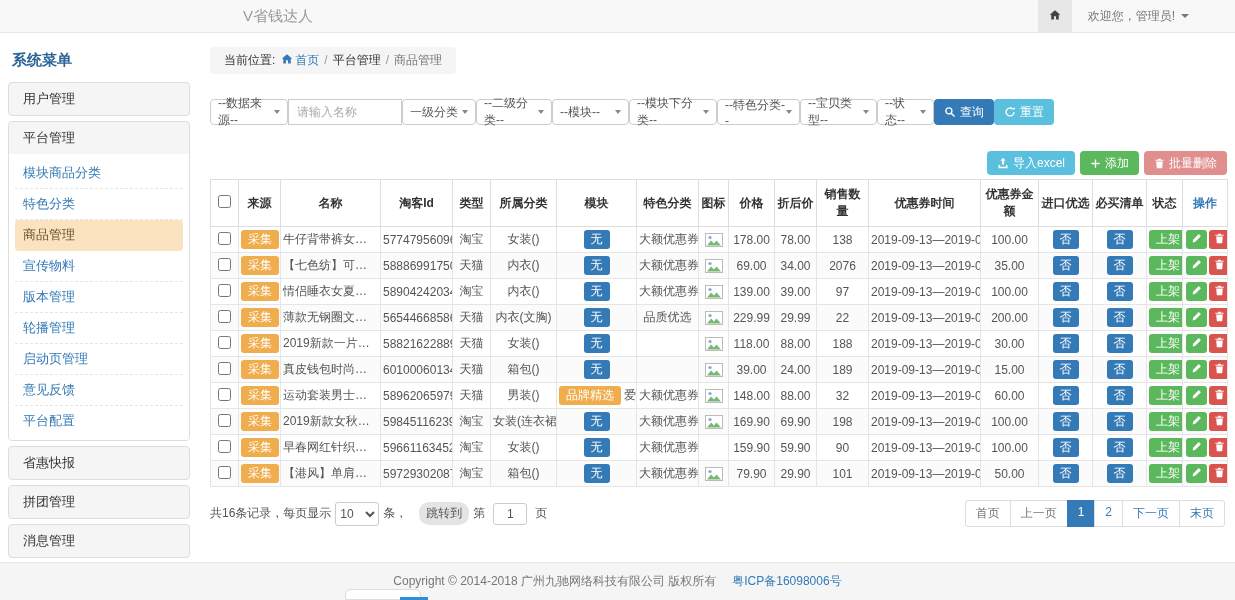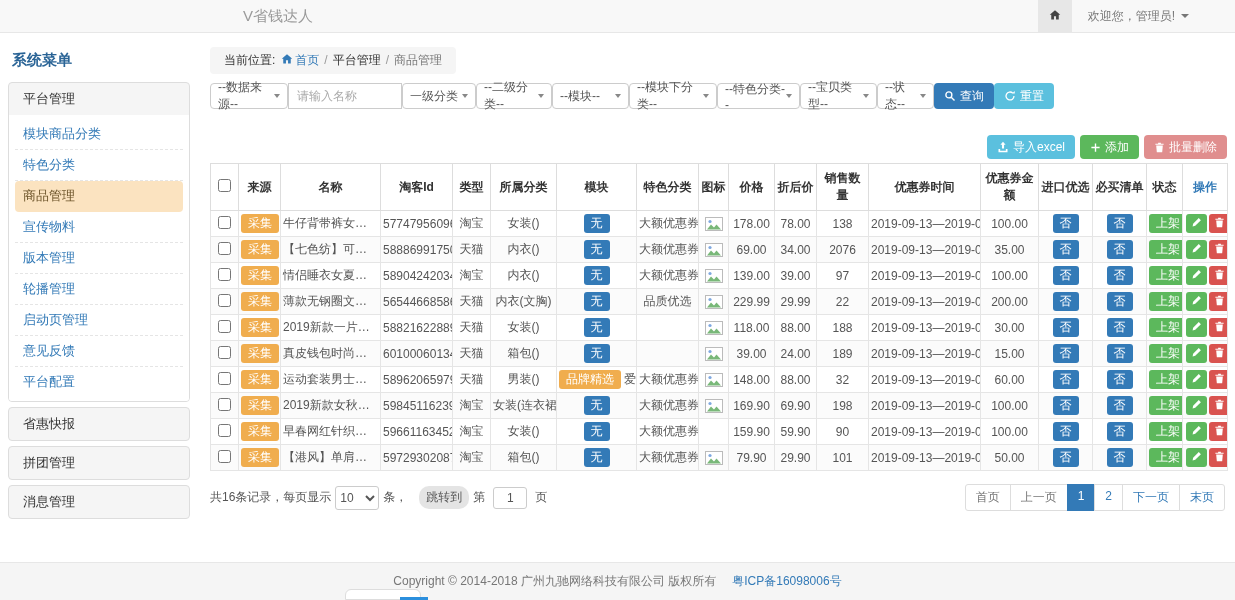--- a/index.html
+++ b/index.html
@@ -28,21 +28,21 @@
   .panel-head { padding:7px 14px; font-size:13px; color:#333; cursor:pointer; }
   .panel-body { background:#fff; padding:4px 6px; }
   .sub-item { padding:6px 8px; color:var(--primary); font-size:13px;
               border-bottom:1px dashed #e5e5e5; cursor:pointer; }
   .sub-item:last-child { border-bottom:none; }
   .sub-item.active { background:var(--active_menu_bg); border-radius:4px;
                      color:#6b5328; border-bottom-color:transparent; }
   .main { width:1017px; }
   
   .crumb { display:inline-block; background:var(--panel_bg); border-radius:4px;
-           padding:5px 14px; color:#333; margin-bottom:9px; }
+           padding:5px 14px; color:#333; margin-bottom:25px; }
   .crumb .blue { color:var(--primary); }
   .crumb .sep { color:#999; margin:0 5px; }
   .crumb .cur { color:#777; }
   .crumb .ic { display:inline-flex; vertical-align:-1px; color:var(--primary); margin:0 2px 0 6px; }
   
   .filters { display:flex; align-items:center; margin-bottom:26px; }
   .f-select { height:26px; border:1px solid #ccc; border-radius:4px; background:#fff;
               display:flex; align-items:center; justify-content:space-between;
               padding:0 7px; color:#555; cursor:pointer; }
   .sel-caret { width:0; height:0; border-top:4px solid #888;
@@ -123,20 +123,23 @@
       <span class="caret-down"></span>
     </div>
   </div>
 </div>
 
 <div class="layout">
 
   <aside class="sidebar">
     <div class="side-title">系统菜单</div>
     <div>
+        <div class="panel">
+          <div class="panel-head">用户管理</div>
+        </div>
         <div class="panel">
           <div class="panel-head">平台管理</div>
           <div class="panel-body">
             <div class="sub-item">模块商品分类</div>
             <div class="sub-item">特色分类</div>
             <div class="sub-item active">商品管理</div>
             <div class="sub-item">宣传物料</div>
             <div class="sub-item">版本管理</div>
             <div class="sub-item">轮播管理</div>
             <div class="sub-item">启动页管理</div>

